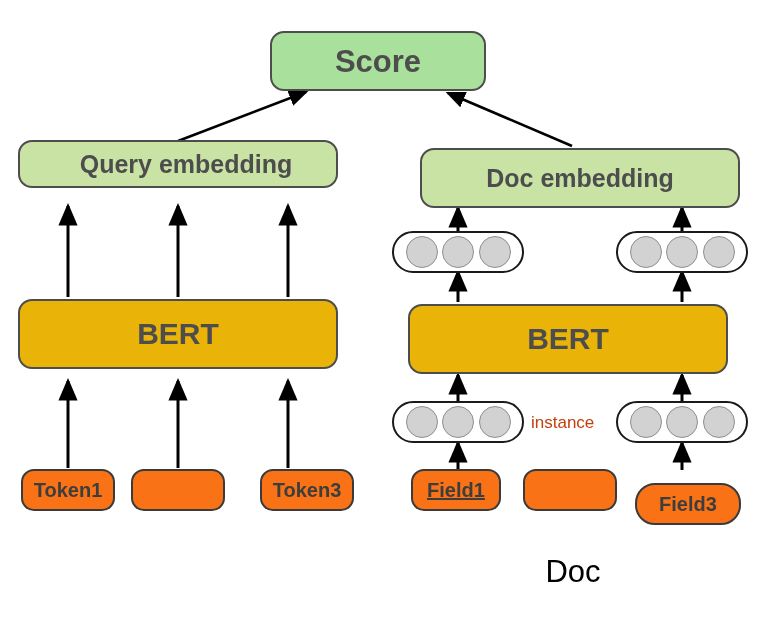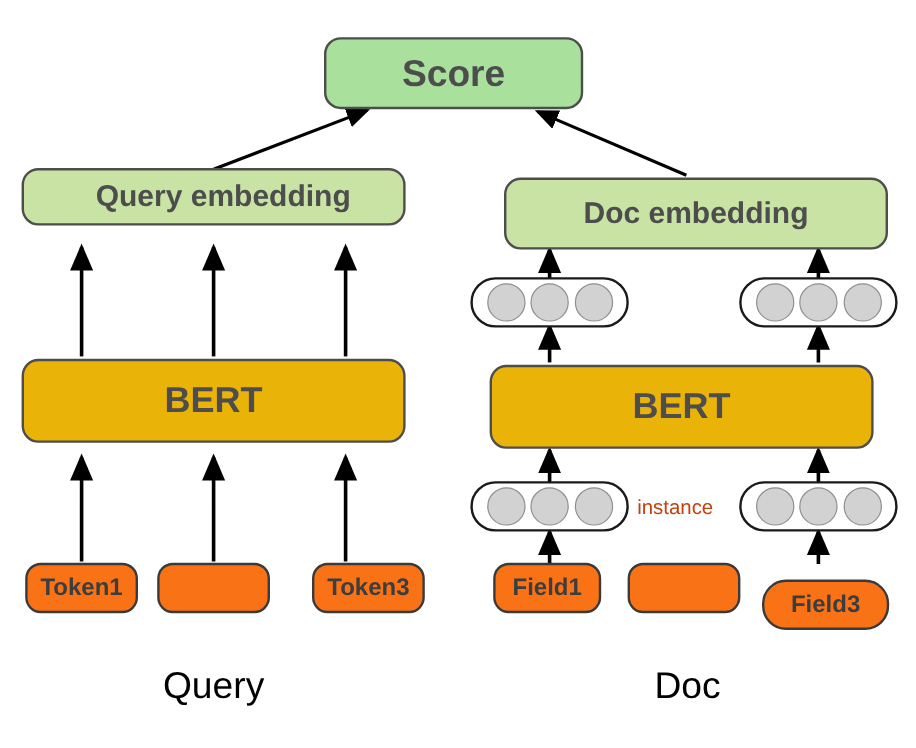--- a/index.html
+++ b/index.html
@@ -145,21 +145,20 @@
   <div class="node token-box" style="left:21px; top:469px; width:94px; height:42px;">
     <span>Token1</span>
   </div>
   <div class="node token-box" style="left:131px; top:469px; width:94px; height:42px;">
     <span></span>
   </div>
   <div class="node token-box" style="left:241px; top:469px; width:94px; height:42px;margin-left:19px;">
     <span>Token3</span>
   </div>
 
-  <div class="caption" style="left:68px; top:556px; width:220px;">Query</div>
 
   <div class="node embed-box" style="left:420px; top:148px; width:320px; height:60px;align-items:center;">
     <span>Doc embedding</span>
   </div>
 
   <div class="pill" style="left:392px; top:231px; width:132px; height:42px; padding:0 7px;">
     <span class="dot"></span>
     <span class="dot"></span>
     <span class="dot"></span>
   </div>
@@ -179,21 +178,21 @@
     <span class="dot"></span>
   </div>
   <div class="pill" style="left:616px; top:401px; width:132px; height:42px; padding:0 7px;">
     <span class="dot"></span>
     <span class="dot"></span>
     <span class="dot"></span>
   </div>
 
   <div class="inline-label" style="left:531px; top:414px;">instance</div>
 
-  <div class="node token-box" style="left:411px; top:469px; width:90px; height:42px;">
+  <div class="node token-box" style="left:411px; top:469px; width:90px; height:42px;text-decoration:underline;">
     <span>Field1</span>
   </div>
   <div class="node token-box" style="left:523px; top:469px; width:94px; height:42px;">
     <span></span>
   </div>
   <div class="node token-box" style="left:635px; top:483px; width:106px; height:42px;border-radius:20px;">
     <span>Field3</span>
   </div>
 
   <div class="caption" style="left:463px; top:556px; width:220px;">Doc</div>

